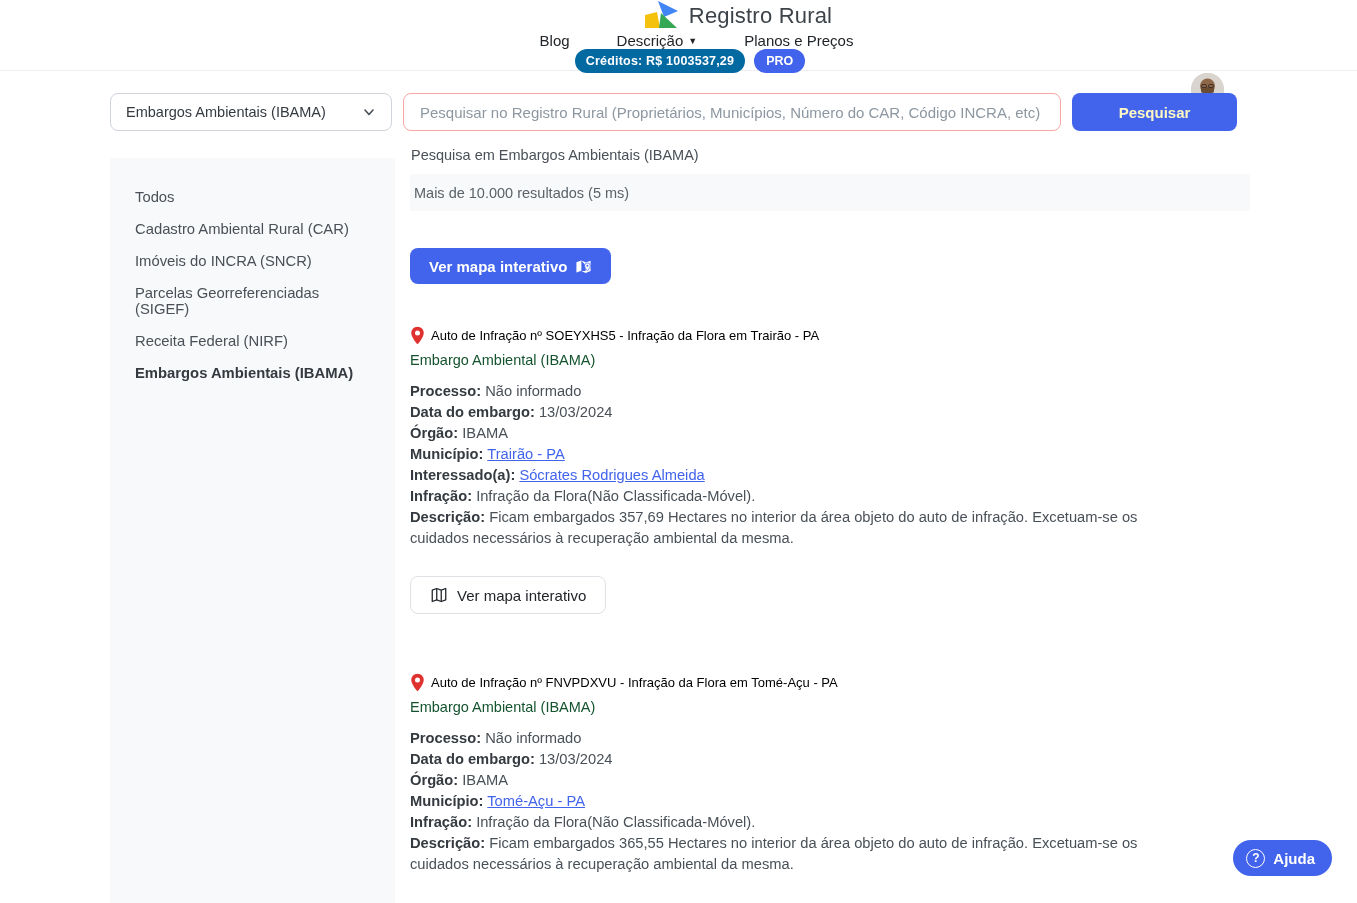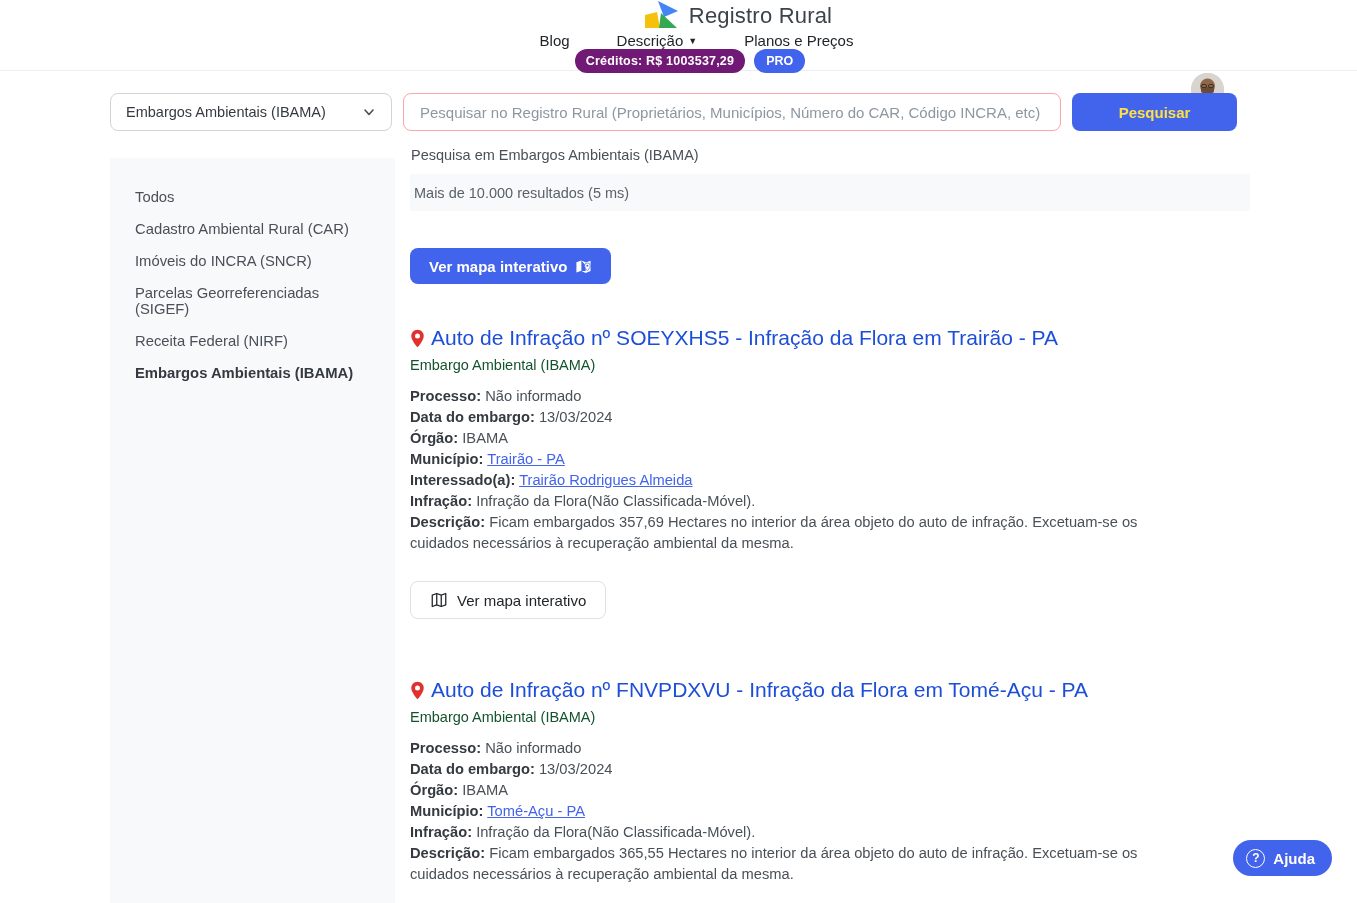--- a/index.html
+++ b/index.html
@@ -14,21 +14,21 @@
     background:#fff; border-bottom:1px solid #eceef1;
     display:flex; align-items:center;flex-direction:column;
   }
   .brand { display:flex; align-items:center; gap:9px; margin-left:119px; cursor:pointer; }
   .brand-text { font-size:22px; font-weight:500; color:#3d4349; letter-spacing:.2px; }
   .nav { display:flex; align-items:center; gap:47px; margin-left:36px; }
   .nav-link { font-size:15px; color:#212529; cursor:pointer; display:flex; align-items:center; gap:5px; }
   .caret { font-size:9px; color:#212529; }
   .badges { display:flex; align-items:center; gap:9px; margin-left:23px; }
   .credits-badge {
-    background:#701a75; color:#fff; font-size:12.5px; font-weight:700;
+    background:#0369a1; color:#fff; font-size:12.5px; font-weight:700;
     padding:5px 11px; border-radius:12px; letter-spacing:.2px;
   }
   .pro-badge {
     background:#4263eb; color:#fff; font-size:12.5px; font-weight:700;
     padding:5px 12px; border-radius:12px;
   }
   .avatar {
     margin-left:auto; margin-right:133px; width:33px; height:33px;
     border-radius:50%; overflow:hidden; background:#cfd4d9; cursor:pointer; flex:0 0 auto;
   }
@@ -42,21 +42,21 @@
     display:flex; align-items:center; justify-content:space-between;
     padding:0 15px; font-size:14.5px; color:#343a40; cursor:pointer; flex:0 0 auto;
   }
   .search-input {
     flex:1; border:1px solid #fca5a5; border-radius:8px; padding:0 16px;
     font-size:15px; color:#343a40; outline:none; font-family:"Liberation Sans", sans-serif;
   }
   .search-input::placeholder { color:#8d97a1; }
   .search-btn {
     width:165px; background:#4263eb; border:none; border-radius:8px;
-    color:#fde047; font-size:15px; font-weight:700; cursor:pointer; flex:0 0 auto;
+    color:#fef9c3; font-size:15px; font-weight:700; cursor:pointer; flex:0 0 auto;
     font-family:"Liberation Sans", sans-serif;
   }
   
   .sidebar {
     position:absolute; left:110px; top:158px; width:285px; bottom:0;
     background:#f8f9fa; padding-top:23px;
   }
   .side-item {
     padding:8px 25px; font-size:14.8px; color:#495057; cursor:pointer;
   }
@@ -72,21 +72,21 @@
   .map-btn-primary {
     margin-top:37px; height:36px; background:#4263eb; border:none; border-radius:8px;
     color:#fff; font-size:15px; font-weight:700; cursor:pointer;
     display:inline-flex; align-items:center; gap:8px; padding:0 19px;
     font-family:"Liberation Sans", sans-serif;
   }
   
   .card { margin-top:42px; }
   .card + .card { margin-top:59px; }
   .card-title-row { display:flex; align-items:center; gap:6px; }
-  .card-title { font-size:21px; color:#1d4ed8; text-decoration:none; cursor:pointer; }
+  .card-title { font-size:13px; color:#000000; text-decoration:none; cursor:pointer; }
   .card-subtitle { margin-top:7px; font-size:14.5px; color:#14532d; }
   .fields { margin-top:13px; font-size:14.7px; line-height:21px; color:#495057; max-width:755px; }
   .flabel { font-weight:700; color:#343a40; }
   .flink { color:#4263eb; text-decoration:underline; cursor:pointer; }
   .map-btn-outline {
     margin-top:27px; height:38px; background:#fff; border:1px solid #dee2e6; border-radius:8px;
     color:#212529; font-size:15px; cursor:pointer;
     display:inline-flex; align-items:center; gap:9px; padding:0 19px;
     font-family:"Liberation Sans", sans-serif;
   }
@@ -196,21 +196,21 @@
         </svg>
       </span>
       <a class="card-title">Auto de Infração nº SOEYXHS5 - Infração da Flora em Trairão - PA</a>
     </div>
     <div class="card-subtitle">Embargo Ambiental (IBAMA)</div>
     <div class="fields">
       <div><span class="flabel">Processo:</span> <span>Não informado</span></div>
       <div><span class="flabel">Data do embargo:</span> <span>13/03/2024</span></div>
       <div><span class="flabel">Órgão:</span> <span>IBAMA</span></div>
       <div><span class="flabel">Município:</span> <a class="flink">Trairão - PA</a></div>
-      <div><span class="flabel">Interessado(a):</span> <a class="flink">Trairão Rodrigues Almeida</a></div>
+      <div><span class="flabel">Interessado(a):</span> <a class="flink">Sócrates Rodrigues Almeida</a></div>
       <div><span class="flabel">Infração:</span> <span>Infração da Flora(Não Classificada-Móvel).</span></div>
       <div><span class="flabel">Descrição:</span> <span>Ficam embargados 357,69 Hectares no interior da área objeto do auto de infração. Excetuam-se os cuidados necessários à recuperação ambiental da mesma.</span></div>
     </div>
     <button class="map-btn-outline">
       <span class="icon">
         <svg width="18" height="18" viewBox="0 0 24 24" fill="none" stroke="#212529" stroke-width="1.7" stroke-linejoin="round">
           <path d="M3 5.5l6-2.2 6 2.2 6-2.2v15.2l-6 2.2-6-2.2-6 2.2z"></path>
           <path d="M9 3.3v15.2 M15 5.5v15.2"></path>
         </svg>
       </span>

